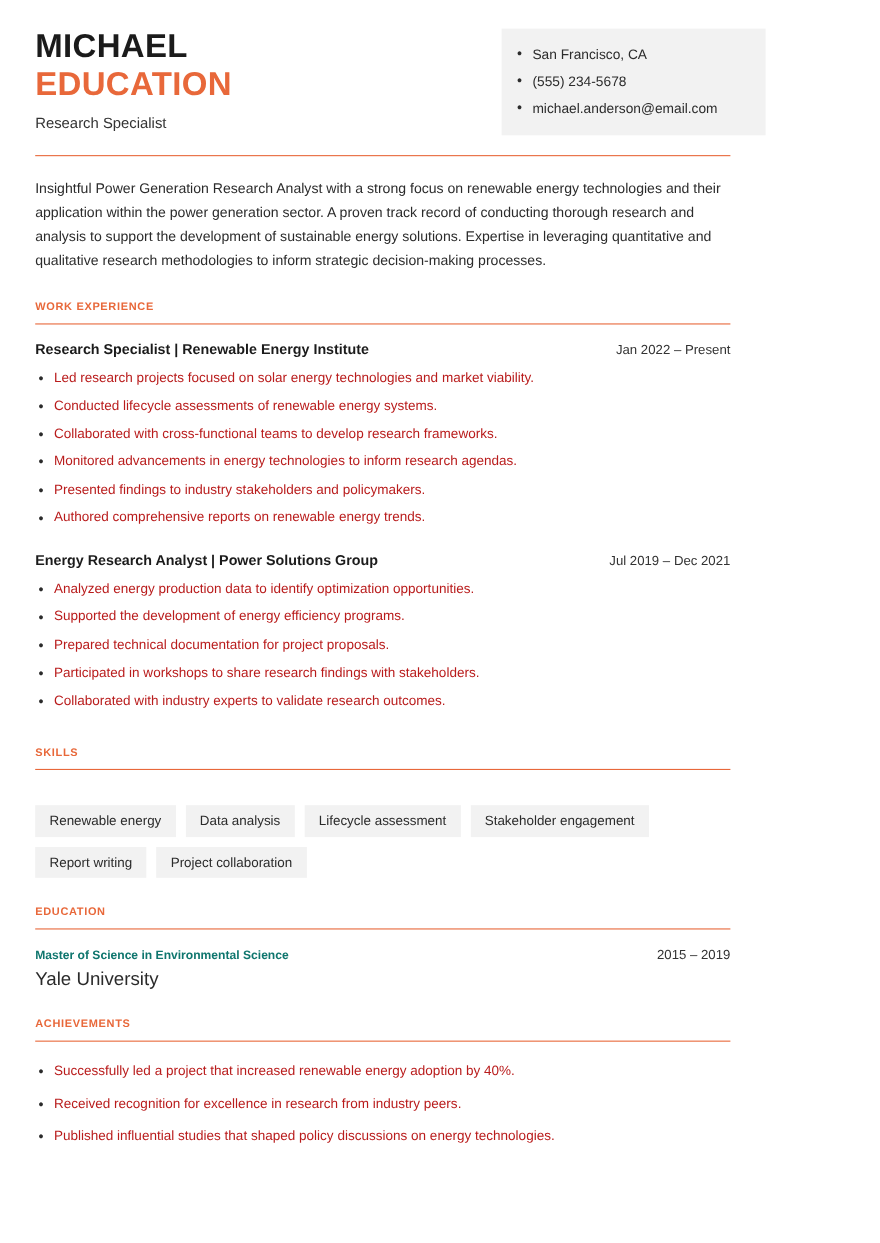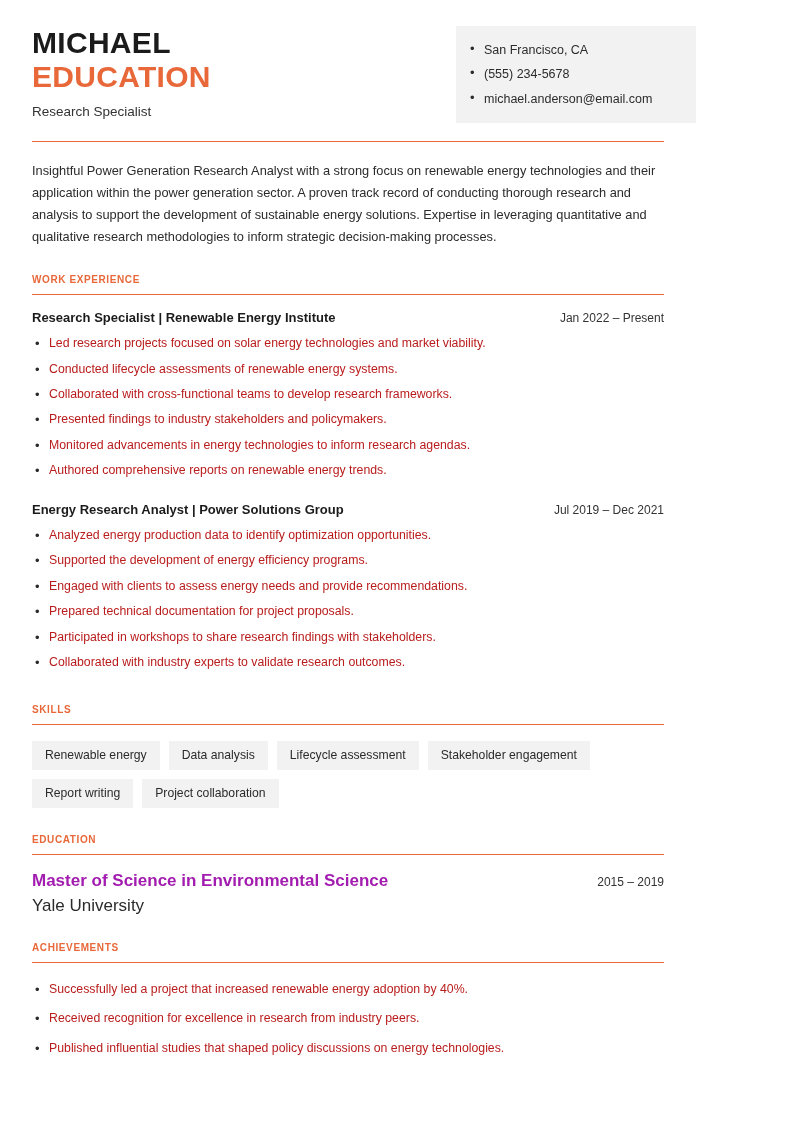--- a/index.html
+++ b/index.html
@@ -149,43 +149,43 @@
     left: 3px;
     top: 0px;
     color: #2b2b2b;
     font-size: 13px;
   }
 
   .chips {
     display: flex;
     flex-wrap: wrap;
     gap: 9px;
-    margin-top: 16px;
+    margin-top: 32px;
   }
   .chip {
     background: #f2f2f2;
     color: #2b2b2b;
     font-size: 12.2px;
     padding: 7px 13px;
     line-height: 1.2;
     white-space: nowrap;
   }
 
   .edu {
     margin-top: 16px;
   }
   .edu-head {
     display: flex;
     align-items: baseline;
     justify-content: space-between;
   }
   .edu-degree {
-    font-size: 17px;
-    font-weight: bold;
-    color: #a21caf;
+    font-size: 11px;
+    font-weight: bold;
+    color: #0f766e;
   }
   .edu-dates {
     font-size: 12px;
     color: #333333;
     white-space: nowrap;
   }
   .edu-school {
     font-size: 17px;
     color: #2b2b2b;
     margin-top: 5px;
@@ -230,35 +230,34 @@
 
       <div class="job">
         <div class="job-head">
           <div class="job-heading">Research Specialist | Renewable Energy Institute</div>
           <div class="job-dates">Jan 2022 – Present</div>
         </div>
         <ul class="bullets">
           <li>Led research projects focused on solar energy technologies and market viability.</li>
           <li>Conducted lifecycle assessments of renewable energy systems.</li>
           <li>Collaborated with cross-functional teams to develop research frameworks.</li>
+          <li>Monitored advancements in energy technologies to inform research agendas.</li>
           <li>Presented findings to industry stakeholders and policymakers.</li>
-          <li>Monitored advancements in energy technologies to inform research agendas.</li>
           <li>Authored comprehensive reports on renewable energy trends.</li>
         </ul>
       </div>
 
       <div class="job">
         <div class="job-head">
           <div class="job-heading">Energy Research Analyst | Power Solutions Group</div>
           <div class="job-dates">Jul 2019 – Dec 2021</div>
         </div>
         <ul class="bullets">
           <li>Analyzed energy production data to identify optimization opportunities.</li>
           <li>Supported the development of energy efficiency programs.</li>
-          <li>Engaged with clients to assess energy needs and provide recommendations.</li>
           <li>Prepared technical documentation for project proposals.</li>
           <li>Participated in workshops to share research findings with stakeholders.</li>
           <li>Collaborated with industry experts to validate research outcomes.</li>
         </ul>
       </div>
     </div>
 
     <div class="section">
       <div class="section-title">SKILLS</div>
       <div class="section-rule"></div>

